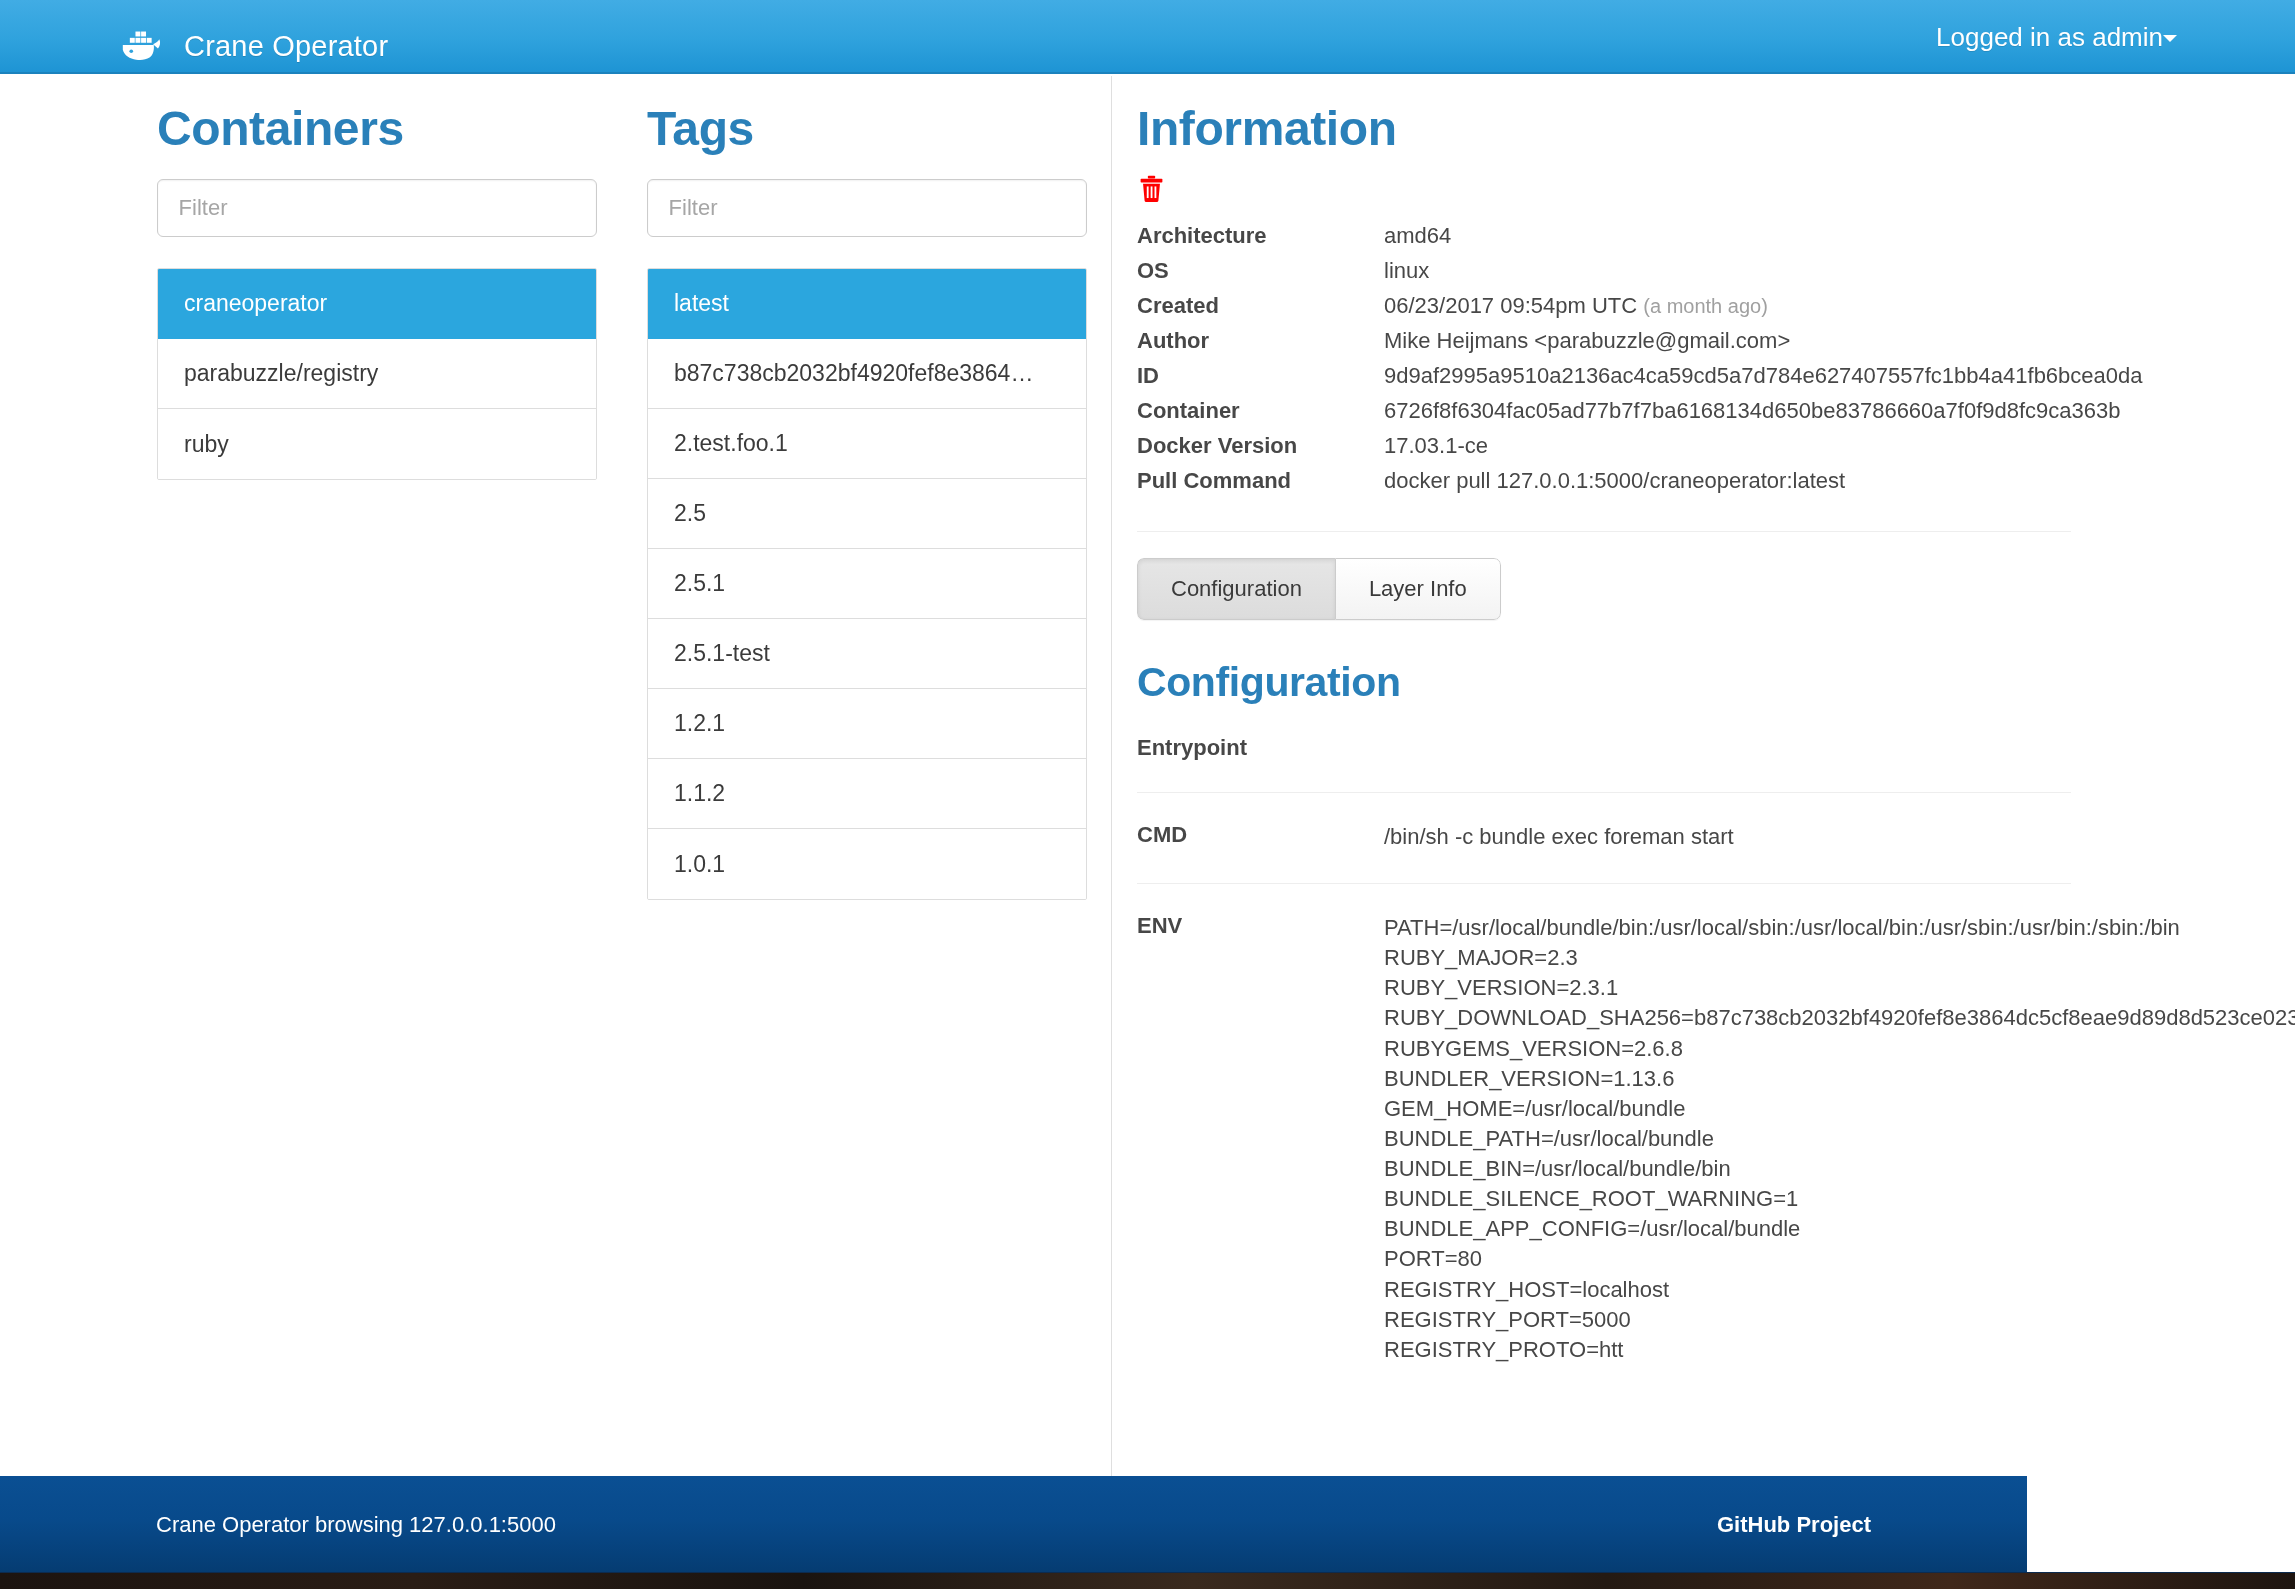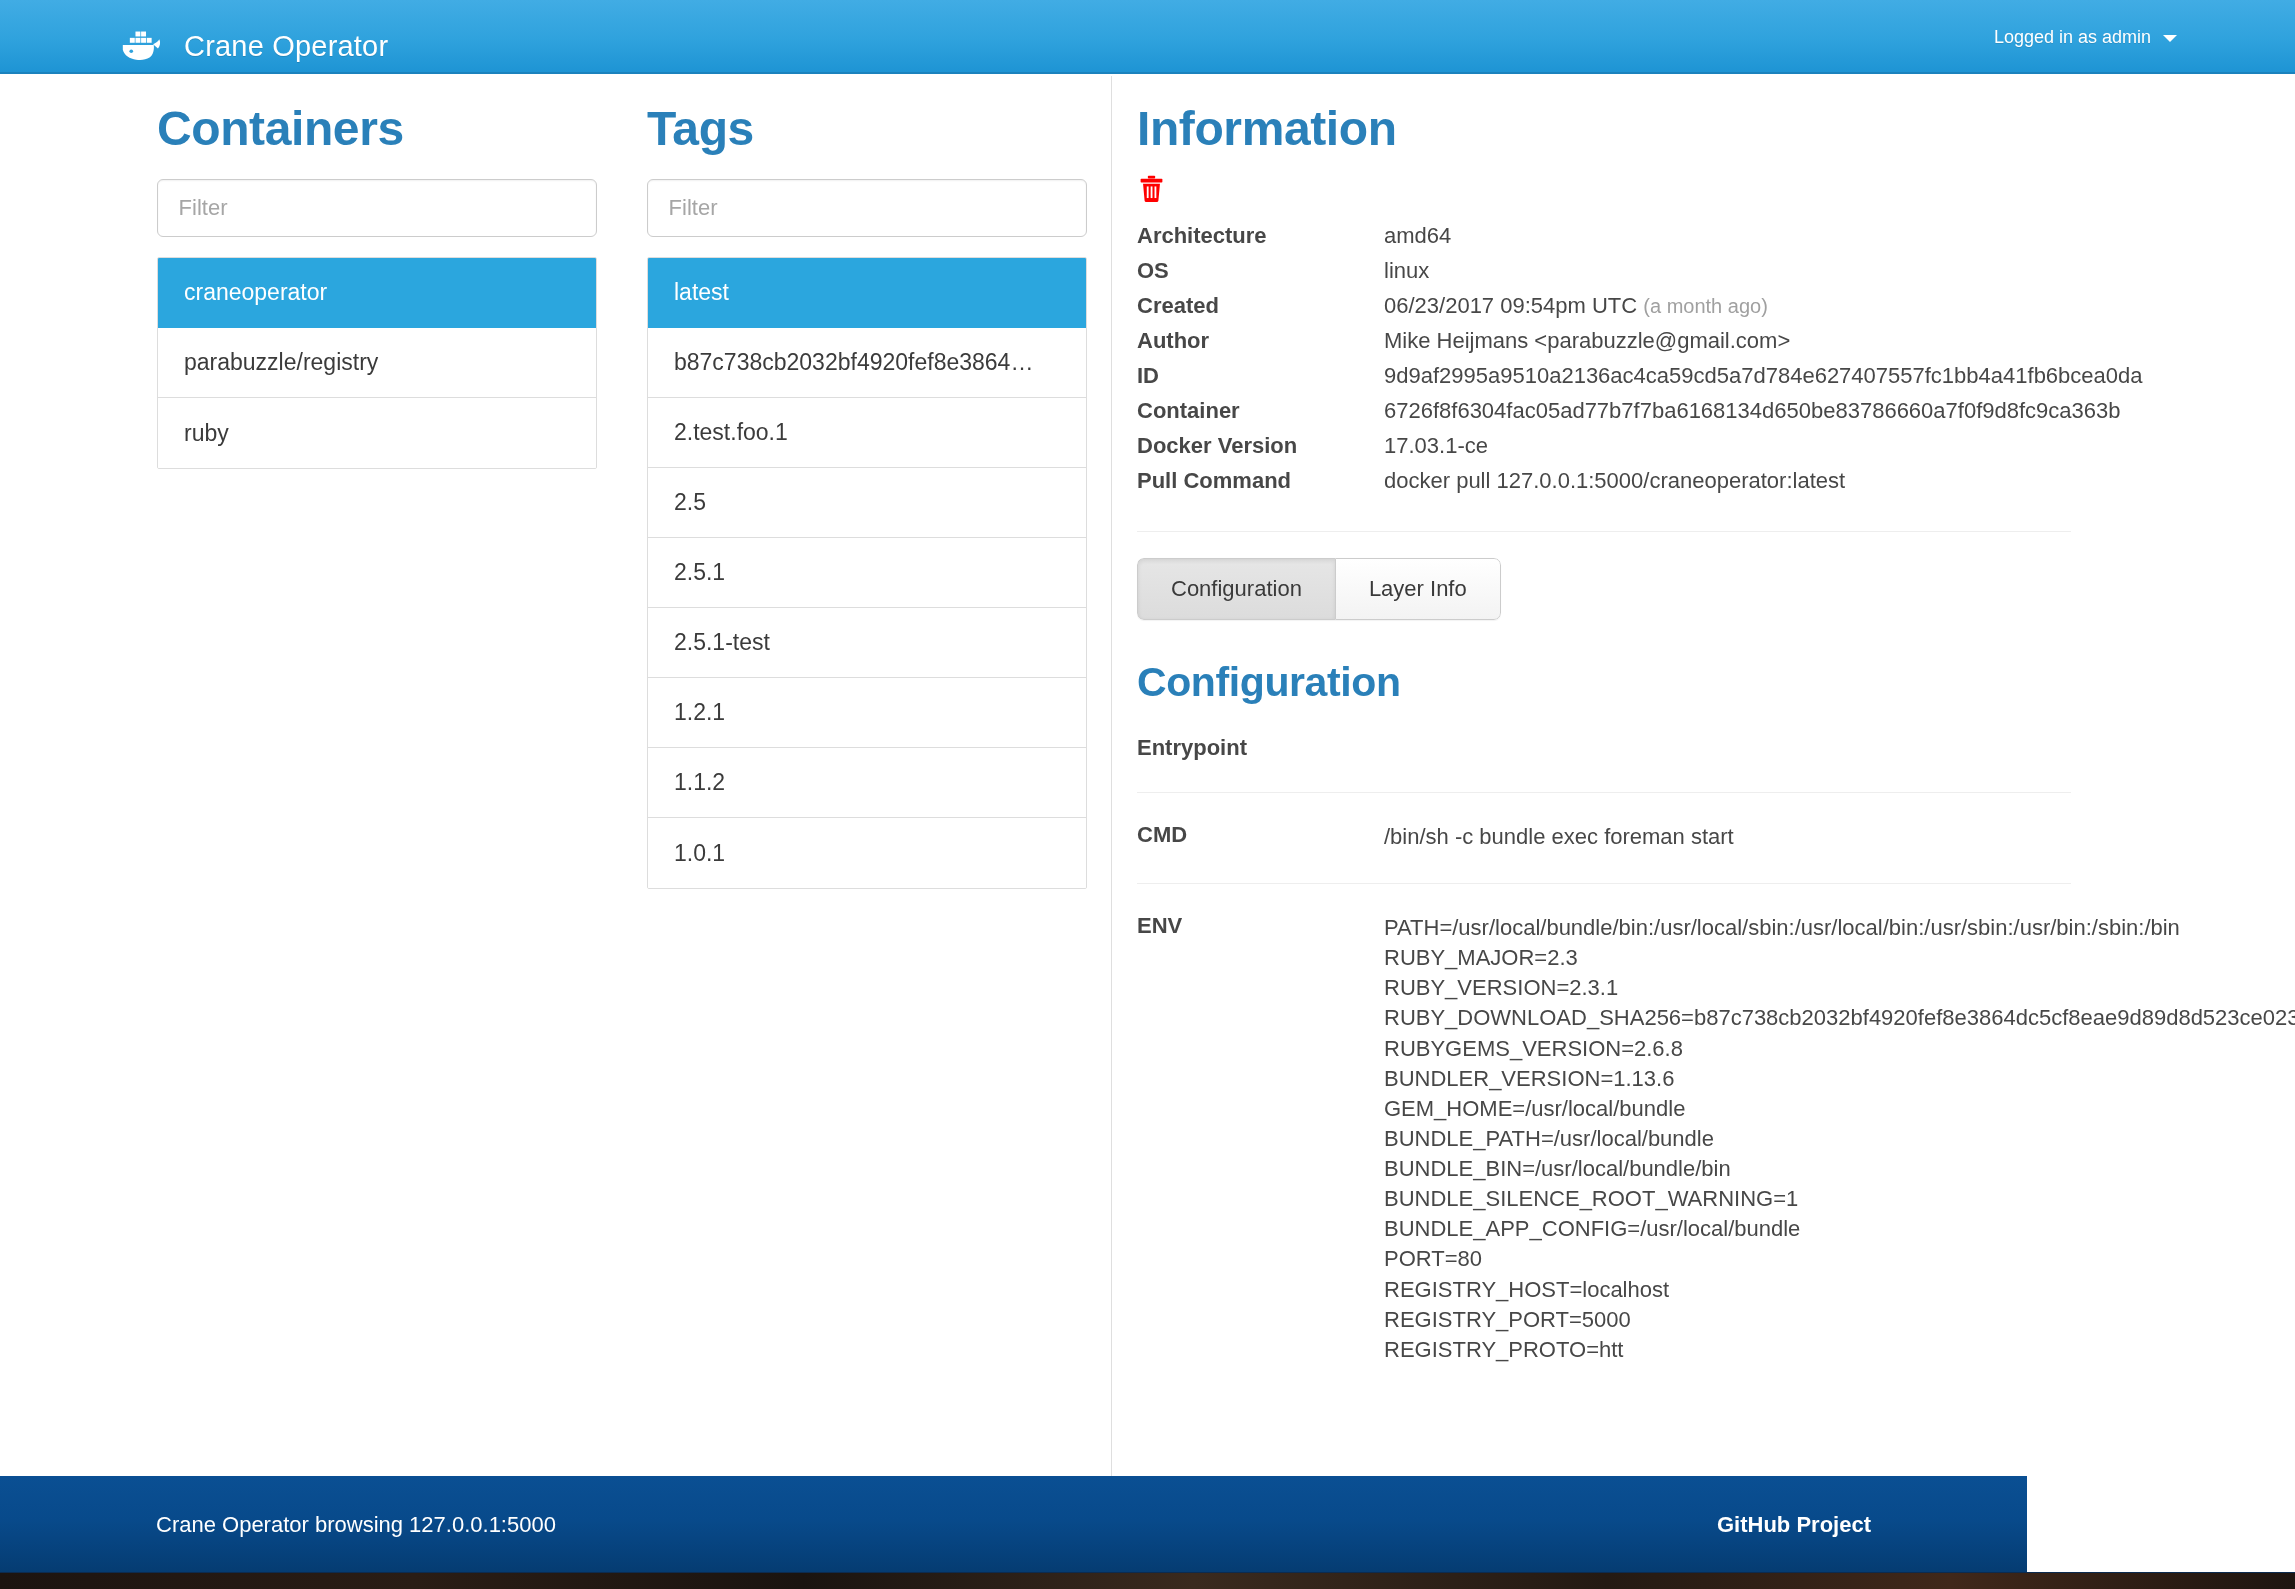--- a/index.html
+++ b/index.html
@@ -31,23 +31,23 @@
     color: #ffffff;
     font-size: 29px;
     letter-spacing: 0.2px;
     text-shadow: 0 0.9px 0 rgba(0,0,0,0.12);
   }
   .whale { width: 45px; height: 34px; display:block; }
   #nav-user {
     position: absolute;
     right: 118px; top: 0;
     height: 74px;
-    display: flex; align-items: center; gap: 12px;
+    display: flex; align-items: center; 
     color: #ffffff;
-    font-size: 18px;
+    font-size: 26px;
     cursor: pointer;
     text-shadow: 0 0.9px 0 rgba(0,0,0,0.10);
   }
   .caret {
     width: 0; height: 0;
     border-left: 7.7px solid transparent;
     border-right: 7.7px solid transparent;
     border-top: 7.7px solid #ffffff;
     display: inline-block;
     margin-top: 3.4px;
@@ -117,21 +117,21 @@
   #tags-col       { position: absolute; left: 647px;  top: 29px; width: 440px; }
   #divider {
     position: absolute;
     left: 1111px; top: 0;
     width: 0.9px; height: 1417px;
     background: #dfdfdf;
   }
   #info-col { position: absolute; left: 1137px; top: 29px; width: 1158px; }
 
   .col-heading-wrap { margin-bottom: 26px; }
-  .filter-wrap { margin-bottom: 20px; }
+  .filter-wrap { margin-bottom: 31px; }
 
   
   #trash-btn {
     margin-top: 20.6px;
     margin-bottom: 19px;
     width: 29px; height: 29px;
     cursor: pointer;
     display: block;
   }
   .info-table { border-collapse: collapse; }

